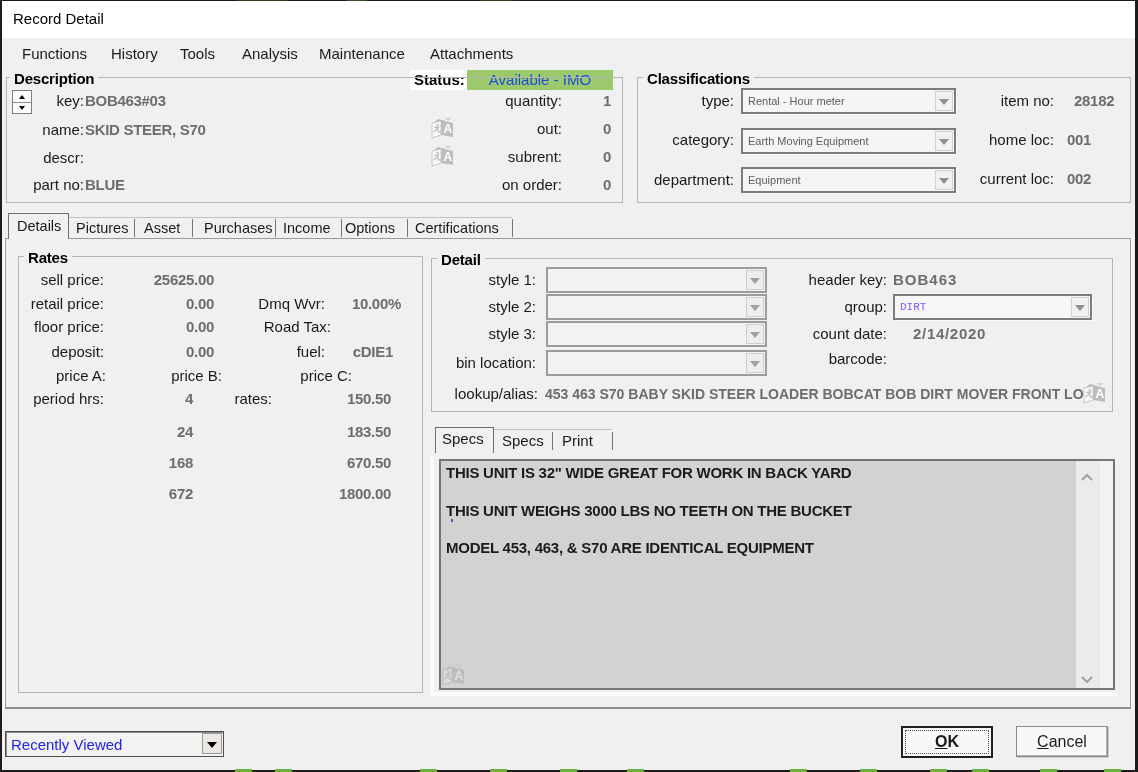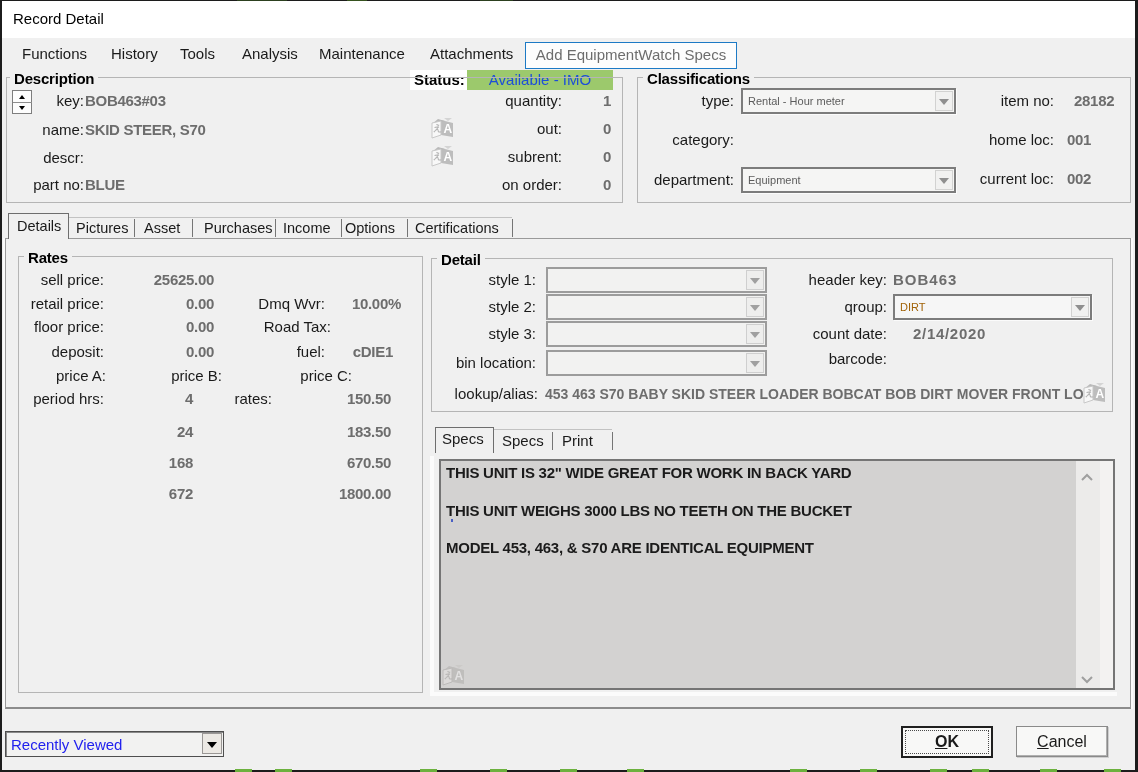--- a/index.html
+++ b/index.html
@@ -36,21 +36,20 @@
   <div id="titlebar">
       <div id="title">Record Detail</div>
     </div>
   <div id="menubar">
     <div class="mi" style="left:22px;">Functions</div>
     <div class="mi" style="left:111px;">History</div>
     <div class="mi" style="left:180px;">Tools</div>
     <div class="mi" style="left:242px;">Analysis</div>
     <div class="mi" style="left:319px;">Maintenance</div>
     <div class="mi" style="left:430px;">Attachments</div>
-    <div id="awbtn">Add EquipmentWatch Specs</div>
   </div>
 
   <div style="position:absolute;left:410px;top:70px;width:57px;height:20px;background:#fff;"></div>
   <div class="t" style="left:414px;top:71px;font-weight:bold;color:#000;">Status:</div>
   <div style="position:absolute;left:467px;top:70px;width:146px;height:20px;background:#9cc96c;"></div>
   <div class="t" style="left:467px;top:71px;width:146px;text-align:center;color:#1d4ed8;">Available - IMO</div>
 
   <div class="grp" style="left:6px;top:77px;width:615px;height:124px;"></div>
   <div class="glab" style="left:10px;top:71px;">Description</div>
 
@@ -93,20 +92,25 @@
 
   <div class="grp" style="left:637px;top:77px;width:492px;height:124px;"></div>
   <div class="glab" style="left:643px;top:71px;">Classifications</div>
   <div class="t r" style="right:404px;top:92px;">type:</div>
   <div class="combo" style="left:741px;top:88px;width:215px;height:26px;">
       <span class="tx">Rental - Hour meter</span>
       <span class="cb"></span>
       <span class="ar"></span>
     </div>
   <div class="t r" style="right:404px;top:131px;">category:</div>
+  <div class="combo" style="left:741px;top:128px;width:215px;height:26px;">
+      <span class="tx">Earth Moving Equipment</span>
+      <span class="cb"></span>
+      <span class="ar"></span>
+    </div>
   <div class="t r" style="right:404px;top:171px;">department:</div>
   <div class="combo" style="left:741px;top:167px;width:215px;height:26px;">
       <span class="tx">Equipment</span>
       <span class="cb"></span>
       <span class="ar"></span>
     </div>
   <div class="t r" style="right:84px;top:92px;">item no:</div>
     <div class="t val" style="left:1074px;top:92px;">28182</div>
   <div class="t r" style="right:84px;top:131px;">home loc:</div>
     <div class="t val" style="left:1067px;top:131px;">001</div>
@@ -180,21 +184,21 @@
   <div class="combo lcombo" style="left:546px;top:350px;width:221px;height:26px;">
       <span class="cb"></span>
       <span class="ar"></span>
     </div>
   <div class="t r" style="right:600px;top:385px;">lookup/alias:</div>
   <div class="t val" style="left:545px;top:385px;width:563px;overflow:hidden;font-size:14px;letter-spacing:0;">453 463 S70 BABY SKID STEER LOADER BOBCAT BOB DIRT MOVER FRONT LOAD</div>
   <div class="t r" style="right:251px;top:271px;">header key:</div>
     <div class="t val" style="left:893px;top:271px;letter-spacing:1px;">BOB463</div>
   <div class="t r" style="right:251px;top:298px;margin-left:12px;">qroup:</div>
   <div class="combo" style="left:893px;top:294px;width:199px;height:26px;background:#f6f6f6;">
-      <span class="tx" style="color:#a16207;">DIRT</span>
+      <span class="tx" style="color:#8b5cf6;font-family:Liberation Mono, monospace;">DIRT</span>
       <span class="cb"></span>
       <span class="ar"></span>
     </div>
   <div class="t r" style="right:251px;top:325px;">count date:</div>
     <div class="t val" style="left:913px;top:325px;letter-spacing:0.7px;">2/14/2020</div>
   <div class="t r" style="right:251px;top:350px;">barcode:</div>
   <svg class="ticon" style="left:1082px;top:382px;" viewBox="0 0 25 23">
       <polygon points="11,3 23,6 23,20 11,18" fill="#bdbdbd"></polygon>
       <polygon points="2,7 8,2 15,4 8,6" fill="#b9b9b9"></polygon>
       <polygon points="14,1 22,1 18,4" fill="#d4d4d4"></polygon>

